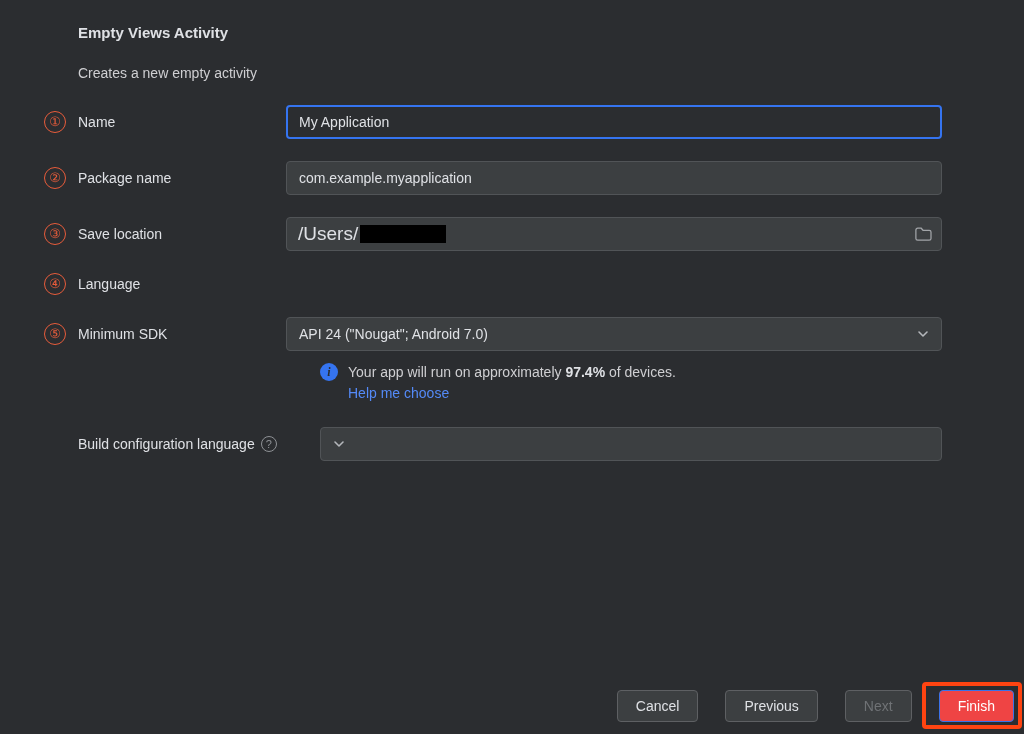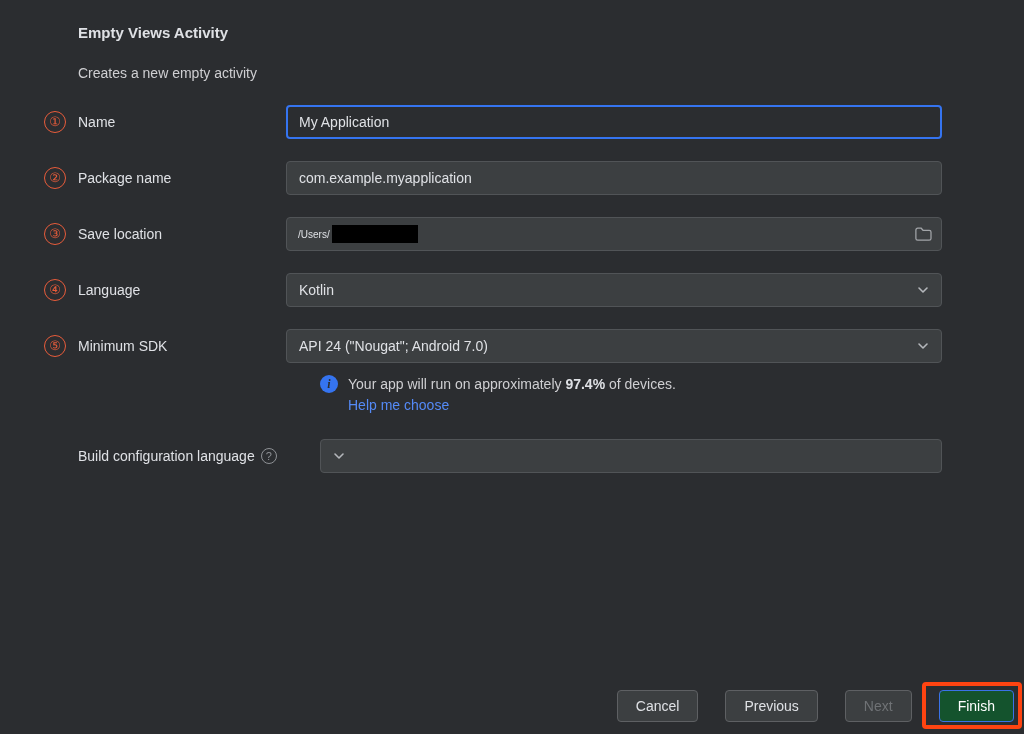--- a/index.html
+++ b/index.html
@@ -100,21 +100,21 @@
   .chevron svg { display: block; }
   .save-loc-wrap {
     position: relative;
   }
   .save-loc-overlay {
     position: absolute;
     left: 0; top: 0; bottom: 0;
     display: flex;
     align-items: center;
     padding-left: 12px;
-    font-size: 10px;
+    font-size: 19px;
     pointer-events: none;
     text-align: center;
   }
   .redact {
     display: inline-block;
     width: 86px;
     height: 18px;
     background: #000;
     margin: 0 2px;
     vertical-align: middle;
@@ -200,21 +200,21 @@
     display: flex;
     align-items: center;
     justify-content: center;
     font-family: inherit;
   }
   .btn.disabled {
     color: #6F7275;
     cursor: default;
   }
   .btn.primary {
-    background: #14532d;
+    background: #ef4444;
     border-color: #3A72E8;
     color: #fff;
     font-weight: 500;
   }
   .highlight-box {
     position: absolute;
     bottom: 5px;
     right: 2px;
     width: 100px;
     height: 47px;
@@ -262,30 +262,20 @@
         <svg viewBox="0 0 20 18" width="18" height="16">
             <path fill="none" stroke="#B4B7BB" stroke-width="1.4" d="M2 4.5 A2 2 0 0 1 4 2.5 H8 L10 4.8 H17 A2 2 0 0 1 19 6.8 V14 A2 2 0 0 1 17 16 H4 A2 2 0 0 1 2 14 Z"></path>
           </svg>
       </span>
     </div>
   </div>
 
   <div class="row">
     <div class="num">④</div>
     <div class="label">Language</div>
-    <div class="field-wrap">
-      <div class="select-box">
-        <span>Kotlin</span>
-        <span class="chevron">
-          <svg viewBox="0 0 12 12" width="12" height="12">
-              <path d="M2 4 L6 8 L10 4" fill="none" stroke="#B4B7BB" stroke-width="1.6" stroke-linecap="round" stroke-linejoin="round"></path>
-            </svg>
-        </span>
-      </div>
-    </div>
   </div>
 
   <div class="row">
     <div class="num">⑤</div>
     <div class="label">Minimum SDK</div>
     <div class="field-wrap">
       <div class="select-box">
         <span>API 24 ("Nougat"; Android 7.0)</span>
         <span class="chevron">
           <svg viewBox="0 0 12 12" width="12" height="12">

